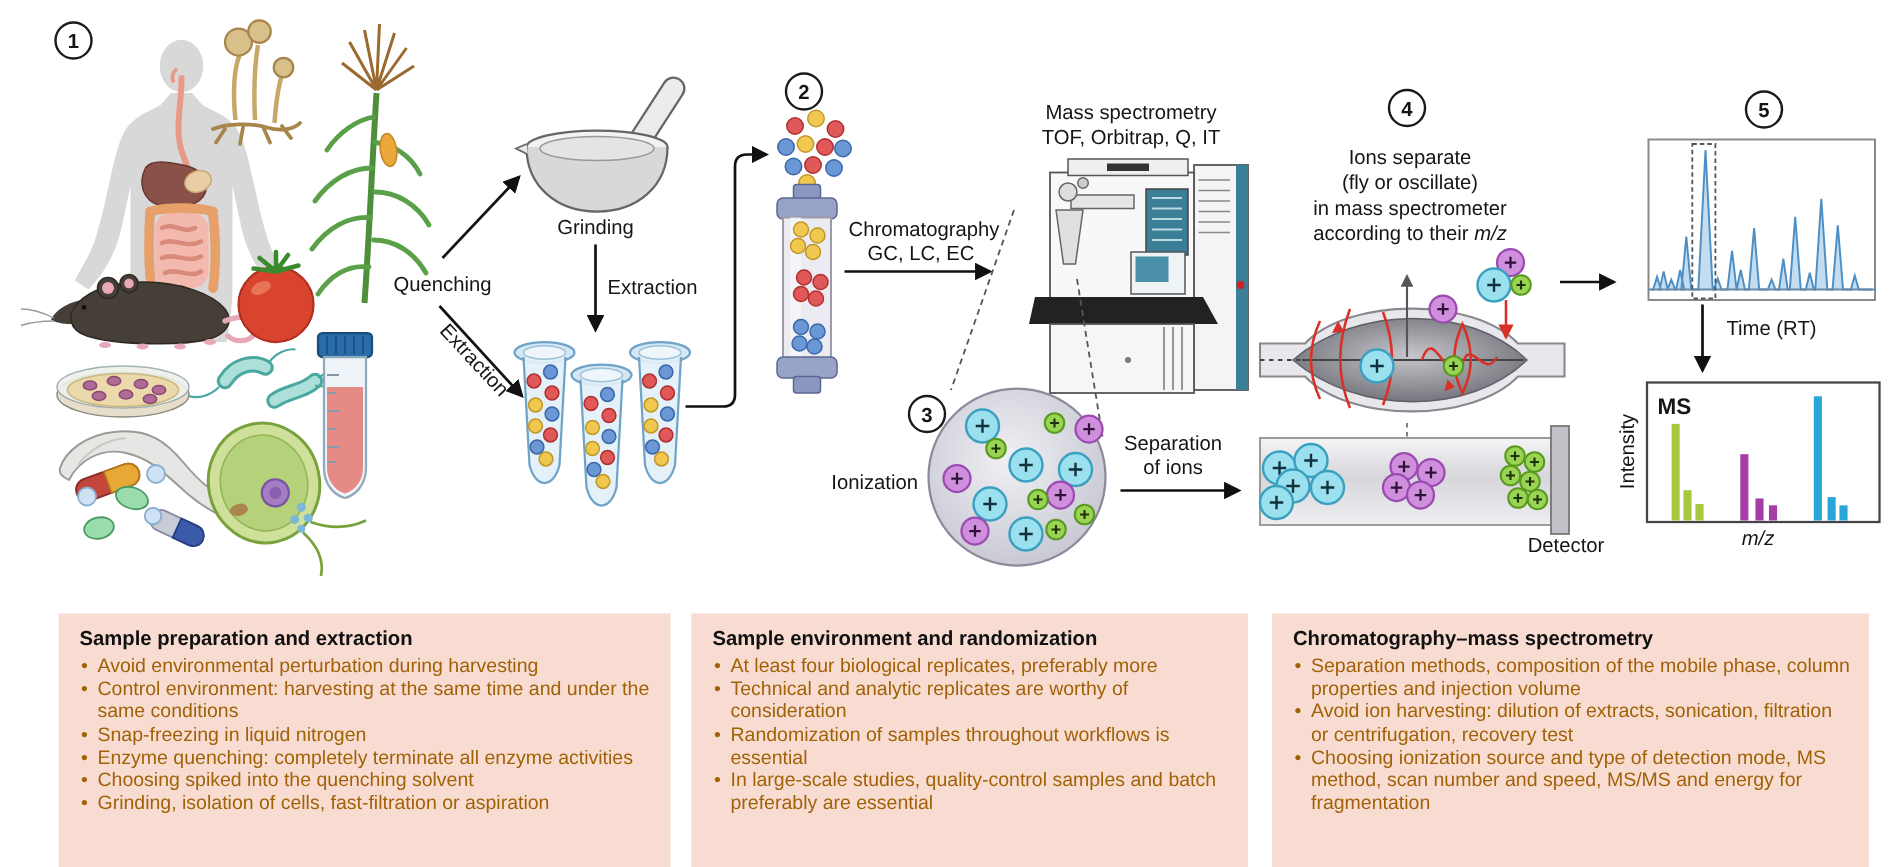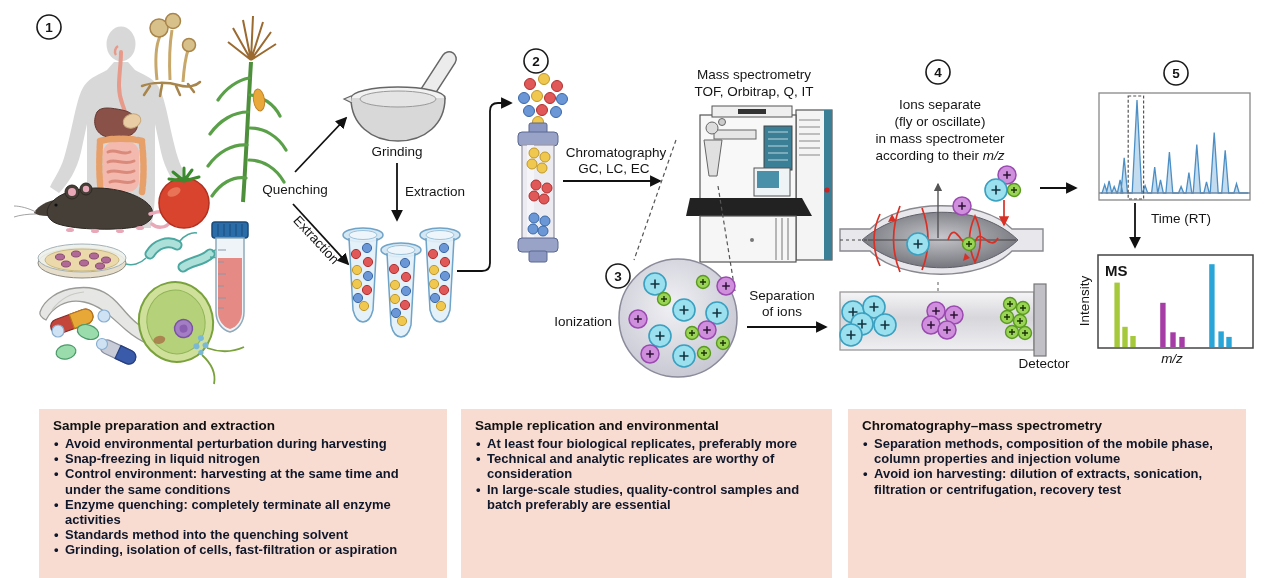--- a/index.html
+++ b/index.html
@@ -11,21 +11,21 @@
   .ms-t{font-size:15px;font-weight:bold;}
   .it{font-style:italic;}
   .dr{fill:#e05858;stroke:#b03030;stroke-width:1;}
   .dy{fill:#f0c850;stroke:#c09828;stroke-width:1;}
   .db{fill:#6b97d6;stroke:#3a68a8;stroke-width:1;}
   .arrow{stroke:#111;stroke-width:1.8;fill:none;}
   .dash{stroke:#555;stroke-width:1.2;fill:none;stroke-dasharray:4 3;}
   .ibox{position:absolute;top:409px;height:172px;background:#f8dcd2;box-sizing:border-box;
         padding:9px 12px 6px 14px;overflow:hidden;}
   .ibox-title{font-size:13.5px;font-weight:bold;color:#111;margin-bottom:3px;}
-  .ibox ul{margin:1px 0 0 0;padding:0;list-style:none;font-size:13px;line-height:15.2px;color:#0f172a;font-weight:bold;}
+  .ibox ul{margin:1px 0 0 0;padding:0;list-style:none;font-size:13px;line-height:15.2px;color:#a16207;}
   .ibox li{padding-left:12px;position:relative;}
   .ibox li::before{content:"•";position:absolute;left:1px;}
 </style>
 </head>
 <body>
 
 <svg width="1267" height="390" viewBox="0 0 1267 390" style="position:absolute;left:0;top:0;">
   <defs>
     <marker id="ah" viewBox="0 0 10 10" refX="8.5" refY="5" markerWidth="6.5" markerHeight="6.5" orient="auto">
       <path d="M0,0 L10,5 L0,10 Z" fill="#111"></path>
@@ -397,34 +397,36 @@
     <text class="ms-t" x="1105" y="276">MS</text>
     <text class="t" transform="translate(1089,301) rotate(-90)" text-anchor="middle">Intensity</text>
     <text class="t it" x="1172" y="363" text-anchor="middle">m/z</text>
   </g>
 </svg>
 
 <div class="ibox" style="left:39px;width:408px">
   <div class="ibox-title">Sample preparation and extraction</div>
   <ul>
       <li>Avoid environmental perturbation during harvesting</li>
+      <li>Control environment: harvesting at the same time and under the same conditions</li>
       <li>Snap-freezing in liquid nitrogen</li>
-      <li>Control environment: harvesting at the same time and under the same conditions</li>
       <li>Enzyme quenching: completely terminate all enzyme activities</li>
-      <li>Standards method into the quenching solvent</li>
+      <li>Choosing spiked into the quenching solvent</li>
       <li>Grinding, isolation of cells, fast-filtration or aspiration</li>
     </ul>
 </div>
 <div class="ibox" style="left:461px;width:371px">
-  <div class="ibox-title">Sample replication and environmental</div>
+  <div class="ibox-title">Sample environment and randomization</div>
   <ul>
       <li>At least four biological replicates, preferably more</li>
       <li>Technical and analytic replicates are worthy of consideration</li>
+      <li>Randomization of samples throughout workflows is essential</li>
       <li>In large-scale studies, quality-control samples and batch preferably are essential</li>
     </ul>
 </div>
 <div class="ibox" style="left:848px;width:398px">
   <div class="ibox-title">Chromatography–mass spectrometry</div>
   <ul>
       <li>Separation methods, composition of the mobile phase, column properties and injection volume</li>
       <li>Avoid ion harvesting: dilution of extracts, sonication, filtration or centrifugation, recovery test</li>
+      <li>Choosing ionization source and type of detection mode, MS method, scan number and speed, MS/MS and energy for fragmentation</li>
     </ul>
 </div>
 
 </body></html>

